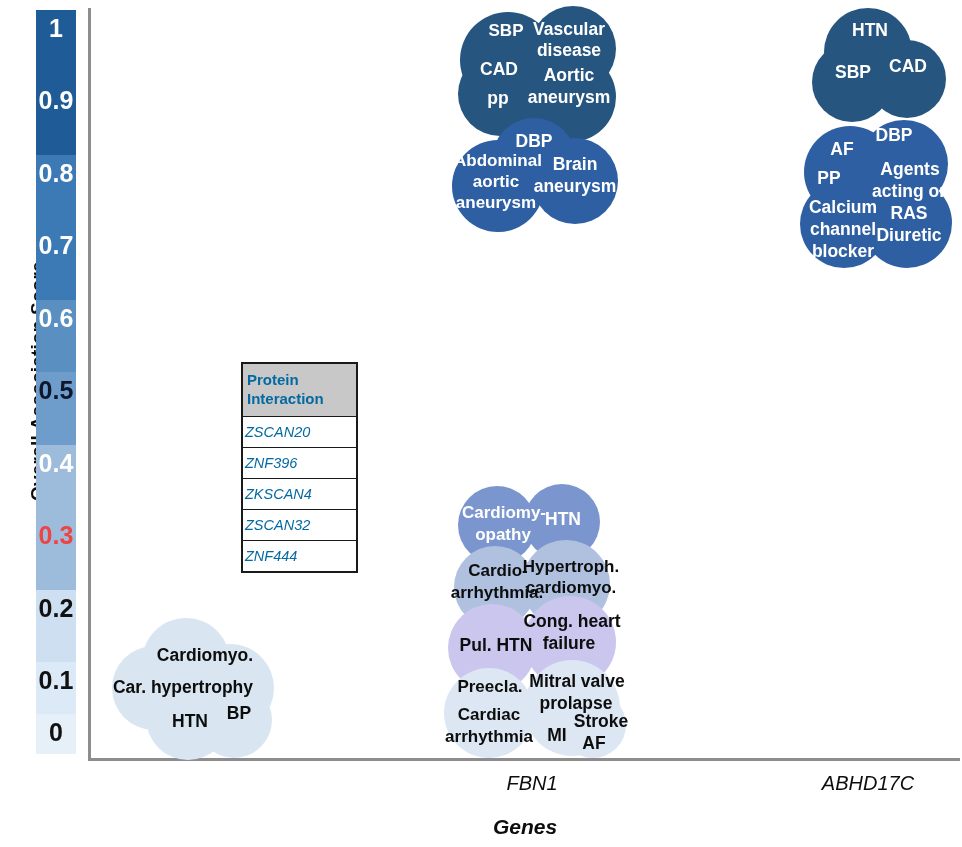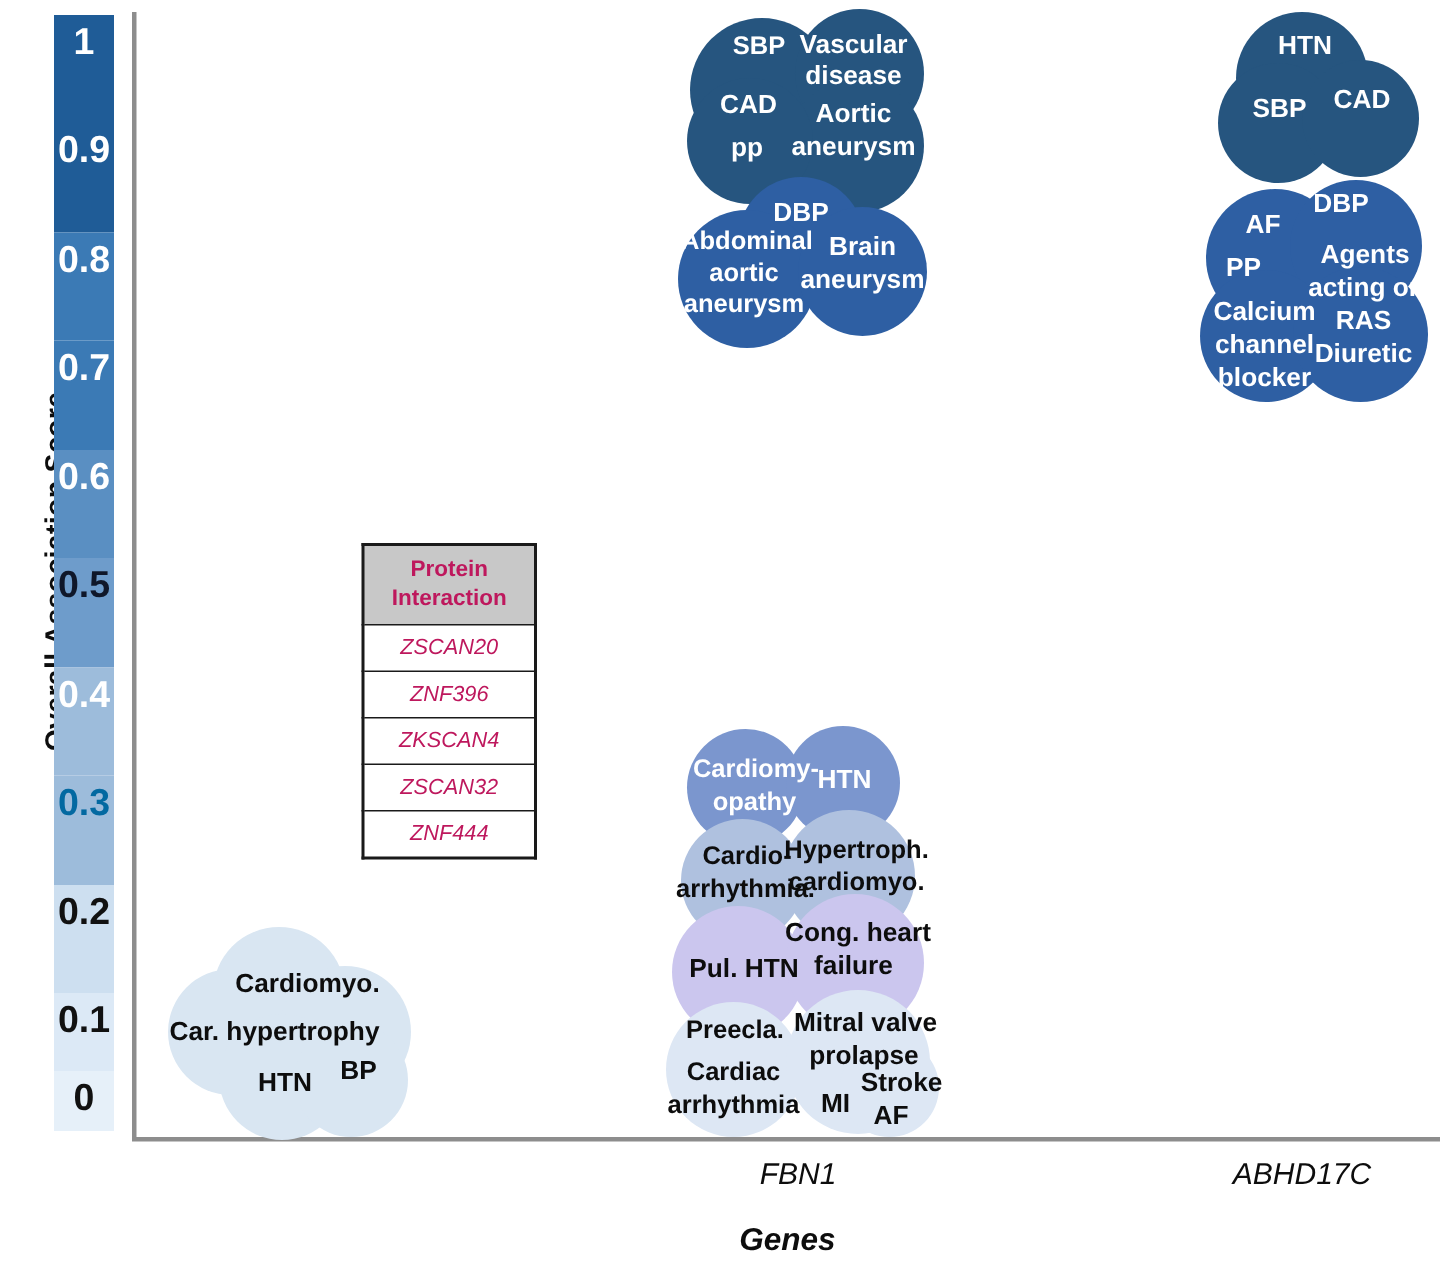--- a/index.html
+++ b/index.html
@@ -99,24 +99,23 @@
     position:absolute;
     left:241px;
     top:362px;
     width:117px;
     border:2px solid #1a1a1a;
     border-collapse:collapse;
     background:#ffffff;
   }
   .pi-table td{
     border:1.5px solid #1a1a1a;
-    text-align:center;
     font-size:14.5px;
     font-style:italic;
-    color:#be185d;
+    color:#0369a1;
     padding:7px 2px;
     font-weight:normal;
   }
   .pi-table td.pi-head{
     background:#c8c8c8;
     font-style:normal;
     font-weight:bold;
     font-size:15px;
     padding:7px 4px;
     line-height:1.25;
@@ -164,21 +163,21 @@
       <div class="scale-band" style="height: 72.444px; background: rgb(205, 223, 240);"></div>
       <div class="scale-band" style="height: 52.1597px; background: rgb(220, 233, 246);"></div>
       <div class="scale-band" style="height: 39.8442px; background: rgb(230, 240, 249);"></div>
       <div class="scale-label" style="color: rgb(255, 255, 255); top: 6px;">1</div>
       <div class="scale-label" style="color: rgb(255, 255, 255); top: 78.444px;">0.9</div>
       <div class="scale-label" style="color: rgb(255, 255, 255); top: 150.888px;">0.8</div>
       <div class="scale-label" style="color: rgb(255, 255, 255); top: 223.332px;">0.7</div>
       <div class="scale-label" style="color: rgb(255, 255, 255); top: 295.776px;">0.6</div>
       <div class="scale-label" style="color: #0f172a; top: 368.22px;">0.5</div>
       <div class="scale-label" style="color: rgb(255, 255, 255); top: 440.664px;">0.4</div>
-      <div class="scale-label" style="color: #0369a1; top: 513.108px;">0.3</div>
+      <div class="scale-label" style="color: #ef4444; top: 513.108px;">0.3</div>
       <div class="scale-label" style="color: rgb(17, 17, 17); top: 585.552px;">0.2</div>
       <div class="scale-label" style="color: rgb(17, 17, 17); top: 657.996px;">0.1</div>
       <div class="scale-label" style="color: rgb(17, 17, 17); top: 710.156px;">0</div>
     </div>
 
   <div class="axis-v"></div>
   <div class="axis-h"></div>
 
   <div class="cluster">
     <div class="bubble" style="left:460px;top:12px;width:96px;height:96px;background:#26557f;"></div>

